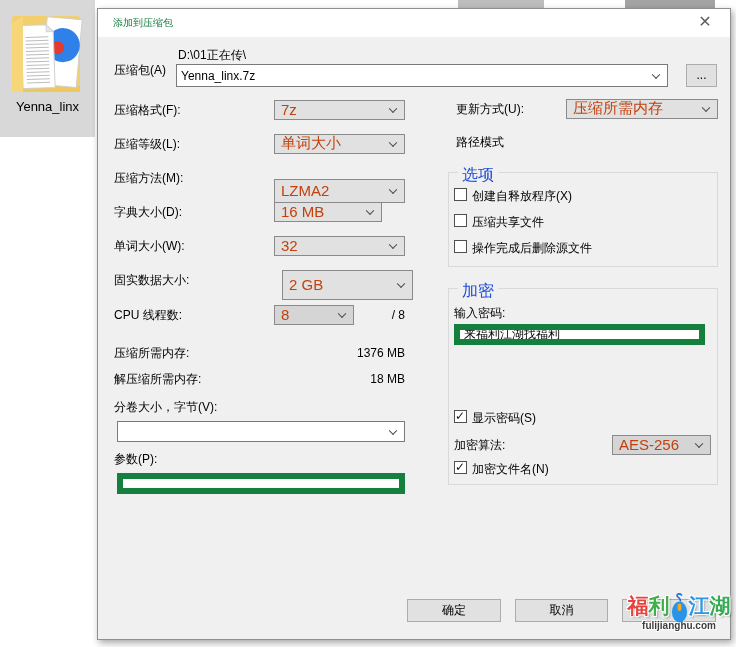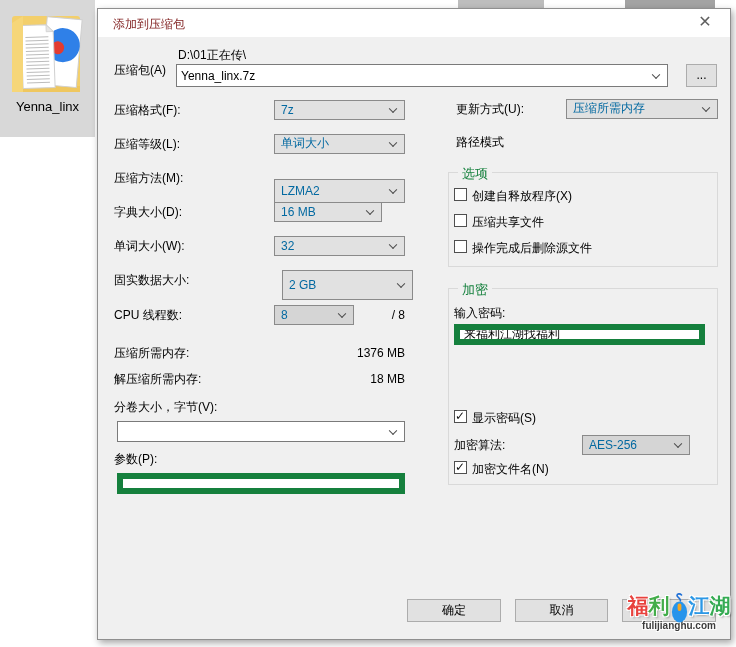--- a/index.html
+++ b/index.html
@@ -12,44 +12,44 @@
   .folder-wrap { position:absolute; left:9px; top:10px; width:78px; height:88px; }
   .folder-label { position:absolute; left:0; top:99px; width:95px; text-align:center; font-size:13px; color:#000; }
   .frag { position:absolute; top:0; height:8px; }
   .frag1 { left:458px; width:86px; background:#bdbdbd; }
   .frag2 { left:625px; width:90px; background:#a3a3a3; }
 
   
   .dialog { position:absolute; left:97px; top:8px; width:634px; height:632px; background:#f0f0f0;
             border:1px solid #8f8f8f; box-shadow:2px 3px 7px rgba(0,0,0,.35); }
   .titlebar { position:absolute; left:0; top:0; width:100%; height:28px; background:#ffffff; }
-  .title-text { position:absolute; left:15px; top:7px; font-size:12px; color:#7f1d1d; }
+  .title-text { position:absolute; left:15px; top:7px; font-size:10px; color:#15803d; }
   .close-btn { position:absolute; right:8px; top:0; width:34px; height:28px; text-align:center; line-height:26px;
                font-size:16px; color:#5f5f5f; cursor:default; }
 
   .lbl { position:absolute; font-size:12px; color:#000; white-space:nowrap; line-height:15px; }
   .val-right { position:absolute; font-size:12px; color:#000; text-align:right; line-height:15px; }
 
-  .combo { position:absolute; background:#e1e1e1; border:1px solid #8a8a8a; font-size:12px; color:#0369a1; }
+  .combo { position:absolute; background:#e1e1e1; border:1px solid #8a8a8a; font-size:15px; color:#c2410c; }
   .combo .txt { position:absolute; left:6px; top:50%; transform:translateY(-52%); white-space:nowrap; }
   .combo.gray { background:#d5d5d5; }
   .chev { position:absolute; right:8px; top:50%; width:6px; height:6px;
           border-right:1.4px solid #4c4c4c; border-bottom:1.4px solid #4c4c4c;
           transform:translateY(-72%) rotate(45deg); }
   .editcombo { position:absolute; background:#ffffff; border:1px solid #7a7a7a; }
   .editcombo input { position:absolute; left:4px; top:0; width:calc(100% - 26px); height:100%;
                      border:none; outline:none; background:transparent; font-size:12px;
                      font-family:"Liberation Sans","DejaVu Sans",sans-serif; }
   .textbox { position:absolute; background:#ffffff; border:6px solid #15803d; }
   .textbox input { position:absolute; left:4px; top:0; width:calc(100% - 8px); height:100%;
                    border:none; outline:none; background:transparent; font-size:12px;
                    font-family:"Liberation Sans","DejaVu Sans",sans-serif; }
 
   .grp { position:absolute; border:1px solid #d9d9d9; }
-  .grp-title { position:absolute; top:-8px; left:9px; background:#f0f0f0; padding:0 4px; font-size:13px; color:#15803d; }
+  .grp-title { position:absolute; top:-8px; left:9px; background:#f0f0f0; padding:0 4px; font-size:16px; color:#1d4ed8; }
 
   .cb { position:absolute; width:13px; height:13px; background:#fff; border:1px solid #4f4f4f; }
   .cb.checked::after { content:"✓"; position:absolute; left:0px; top:-2px; font-size:12px; font-weight:bold; color:#101010; }
   .cbl { position:absolute; font-size:12px; color:#000; white-space:nowrap; }
 
   .btn { position:absolute; height:23px; background:#e1e1e1; border:1px solid #acacac;
          font-size:12px; color:#000; text-align:center; line-height:21px; }
 
   
   .wm { position:absolute; left:622px; top:589px; width:114px; text-align:center; pointer-events:none; }
@@ -184,21 +184,21 @@
     <div class="grp" style="left:350px;top:279px;width:270px;height:197px">
       <span class="grp-title">加密</span>
     </div>
     <span class="lbl" style="left:356px;top:297px">输入密码:</span>
     <div class="textbox" style="left:356px;top:315px;width:251px;height:21px">
       <input type="text" value="来福利江湖找福利" style="">
     </div>
     <span class="cb checked" style="left:356px;top:401px"></span>
     <span class="cbl" style="left:374px;top:401px">显示密码(S)</span>
     <span class="lbl" style="left:356px;top:429px">加密算法:</span>
-    <div class="combo gray" style="left:484px;top:426px;width:108px;height:20px">
+    <div class="combo gray" style="left:514px;top:426px;width:99px;height:20px">
       <span class="txt">AES-256</span>
         <span class="chev"></span>
     </div>
     <span class="cb checked" style="left:356px;top:452px"></span>
     <span class="cbl" style="left:374px;top:452px">加密文件名(N)</span>
 
     <div class="btn" style="left:309px;top:590px;width:94px">确定</div>
     <div class="btn" style="left:417px;top:590px;width:93px">取消</div>
     <div class="btn" style="left:524px;top:590px;width:94px"></div>
   </div>

